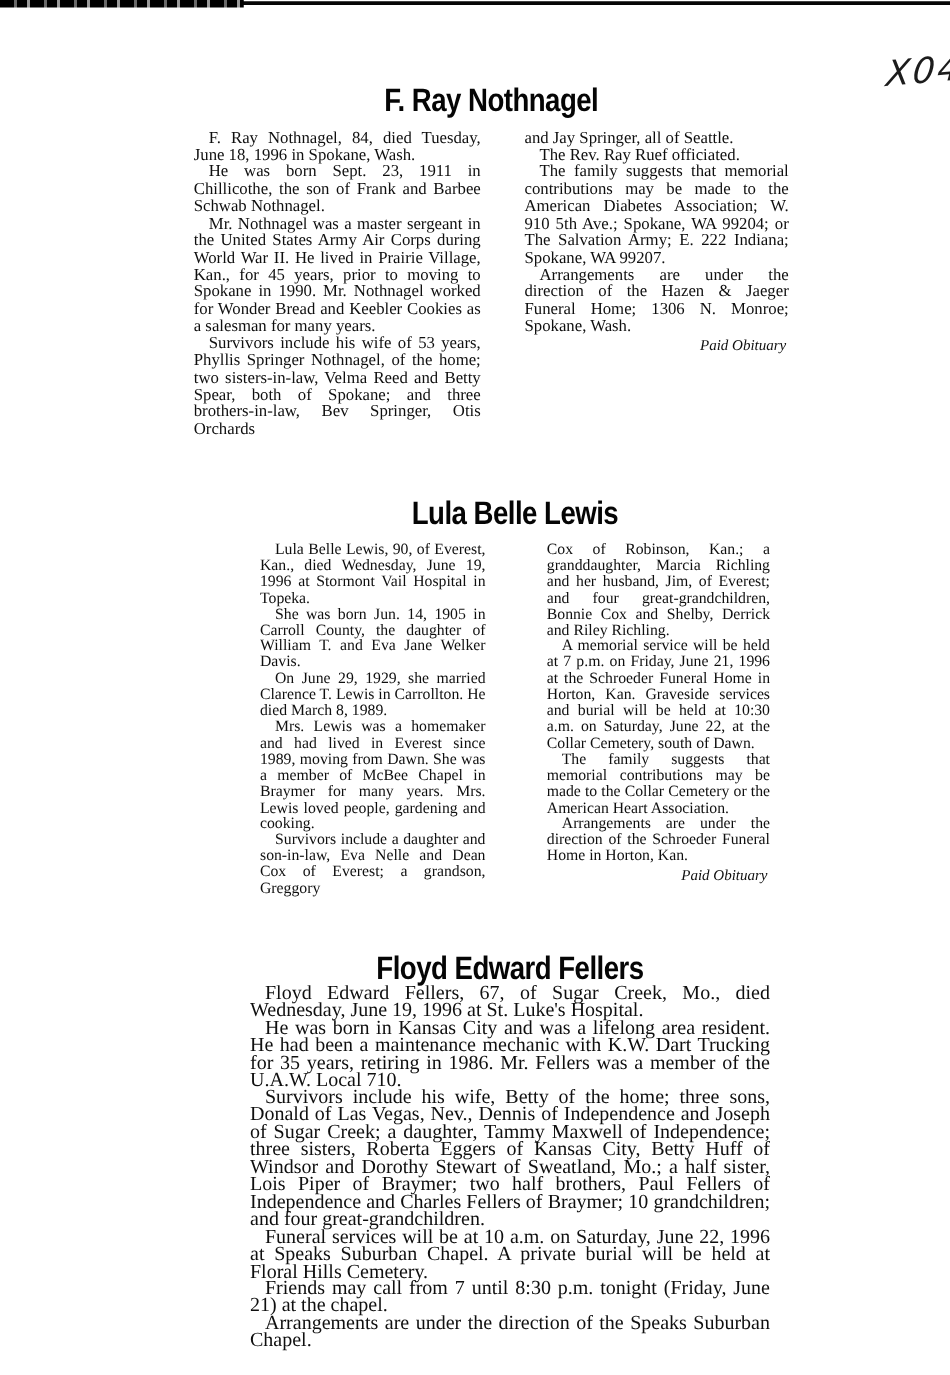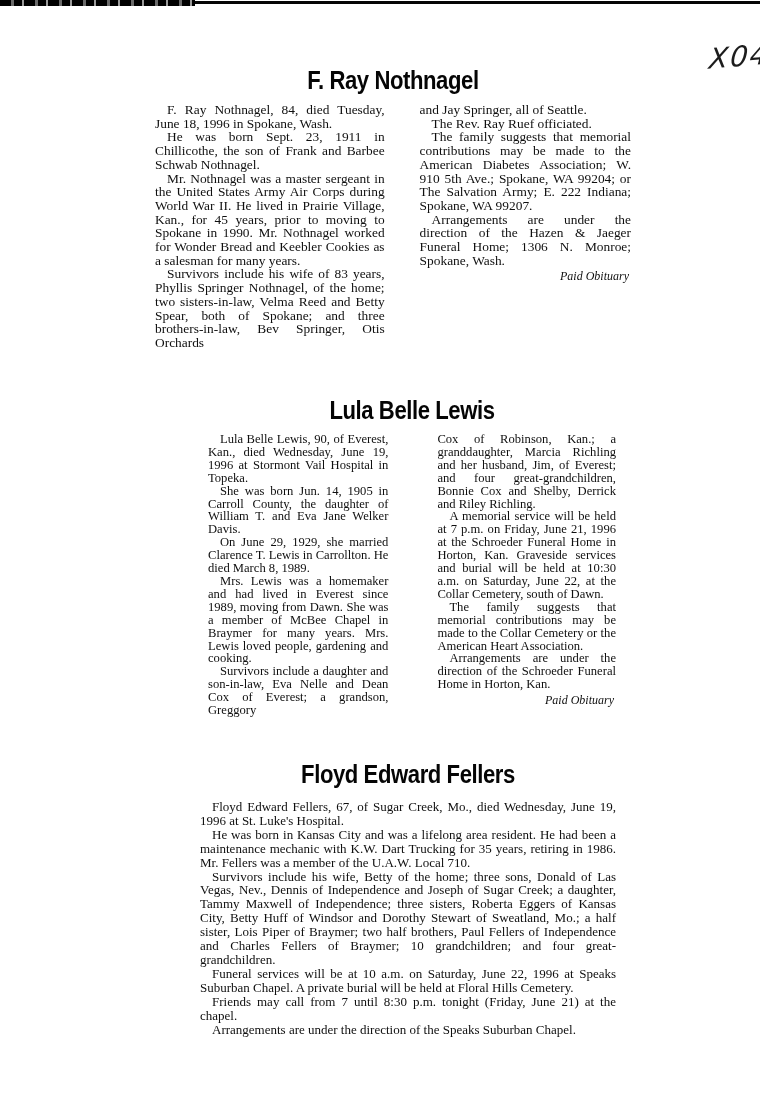--- a/index.html
+++ b/index.html
@@ -40,40 +40,40 @@
   #obit1 .cols { margin-top:9px; font-size:13.4px; line-height:13.7px; }
   #obit1 .col-left  { width:240px; }
   #obit1 .col-right { width:221px; margin-left:15px; }
   
   #obit2 { left:208px; top:396px; width:408px; }
   #obit2 .cols { margin-top:9px; font-size:12.6px; line-height:12.9px; }
   #obit2 .col-left  { width:198px; }
   #obit2 .col-right { width:196px; margin-left:29px; }
   
   #obit3 { left:200px; top:760px; width:416px; }
-  #obit3 .body { margin-top:12px; font-size:13px; line-height:13.9px; }
+  #obit3 .body { margin-top:0; font-size:16px; line-height:13.9px; }
 </style>
 </head>
 <body>
 
 <div id="page">
 
   <div class="top-edge"></div>
   <div class="top-edge-speckle"></div>
 
   <div class="annotation">X04</div>
 
   <section class="obit" id="obit1">
     <div class="obit-title">F. Ray Nothnagel</div>
     <div class="cols">
       <div class="col-left">
         <p class="para">F. Ray Nothnagel, 84, died Tuesday, June 18, 1996 in Spokane, Wash.</p>
         <p class="para">He was born Sept. 23, 1911 in Chillicothe, the son of Frank and Barbee Schwab Nothnagel.</p>
         <p class="para">Mr. Nothnagel was a master sergeant in the United States Army Air Corps during World War II. He lived in Prairie Village, Kan., for 45 years, prior to moving to Spokane in 1990. Mr. Nothnagel worked for Wonder Bread and Keebler Cookies as a salesman for many years.</p>
-        <p class="para">Survivors include his wife of 83 years, Phyllis Springer Nothnagel, of the home; two sisters-in-law, Velma Reed and Betty Spear, both of Spokane; and three brothers-in-law, Bev Springer, Otis Orchards</p>
+        <p class="para">Survivors include his wife of 53 years, Phyllis Springer Nothnagel, of the home; two sisters-in-law, Velma Reed and Betty Spear, both of Spokane; and three brothers-in-law, Bev Springer, Otis Orchards</p>
       </div>
       <div class="col-right">
         <p class="para cont">and Jay Springer, all of Seattle.</p>
         <p class="para">The Rev. Ray Ruef officiated.</p>
         <p class="para">The family suggests that memorial contributions may be made to the American Diabetes Association; W. 910 5th Ave.; Spokane, WA 99204; or The Salvation Army; E. 222 Indiana; Spokane, WA 99207.</p>
         <p class="para">Arrangements are under the direction of the Hazen &amp; Jaeger Funeral Home; 1306 N. Monroe; Spokane, Wash.</p>
         <div class="paid">Paid Obituary</div>
       </div>
     </div>
   </section>

